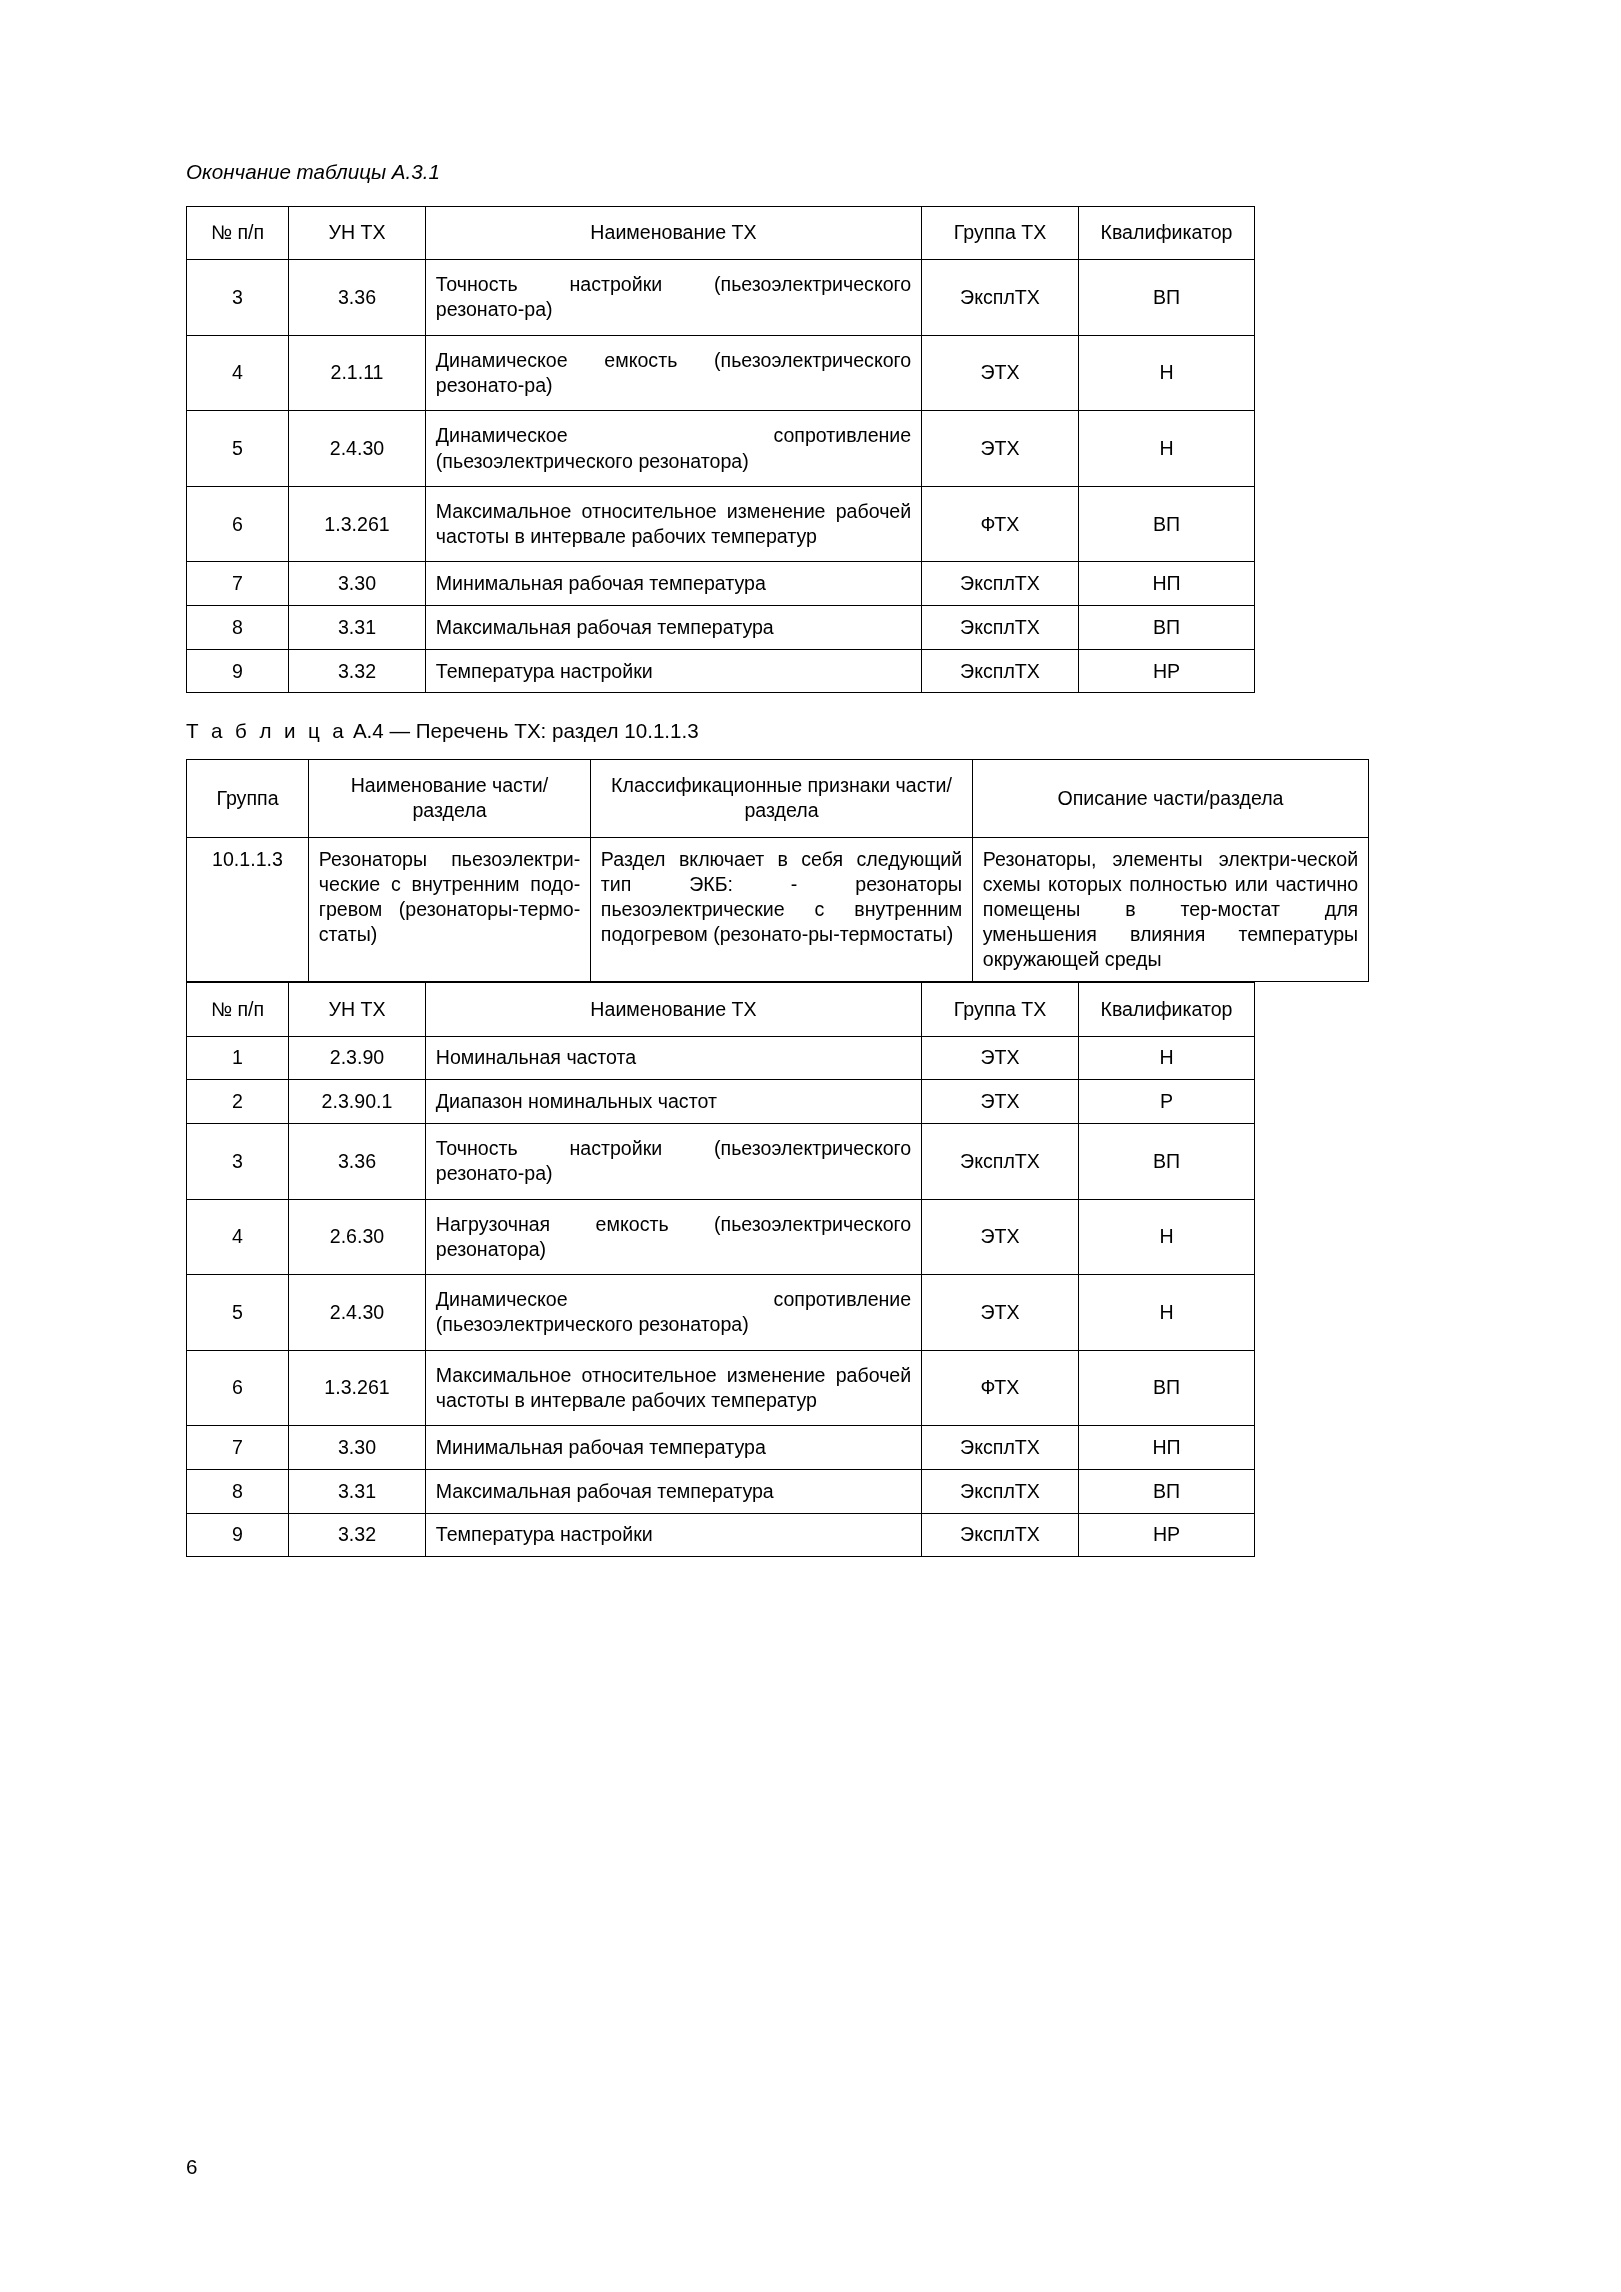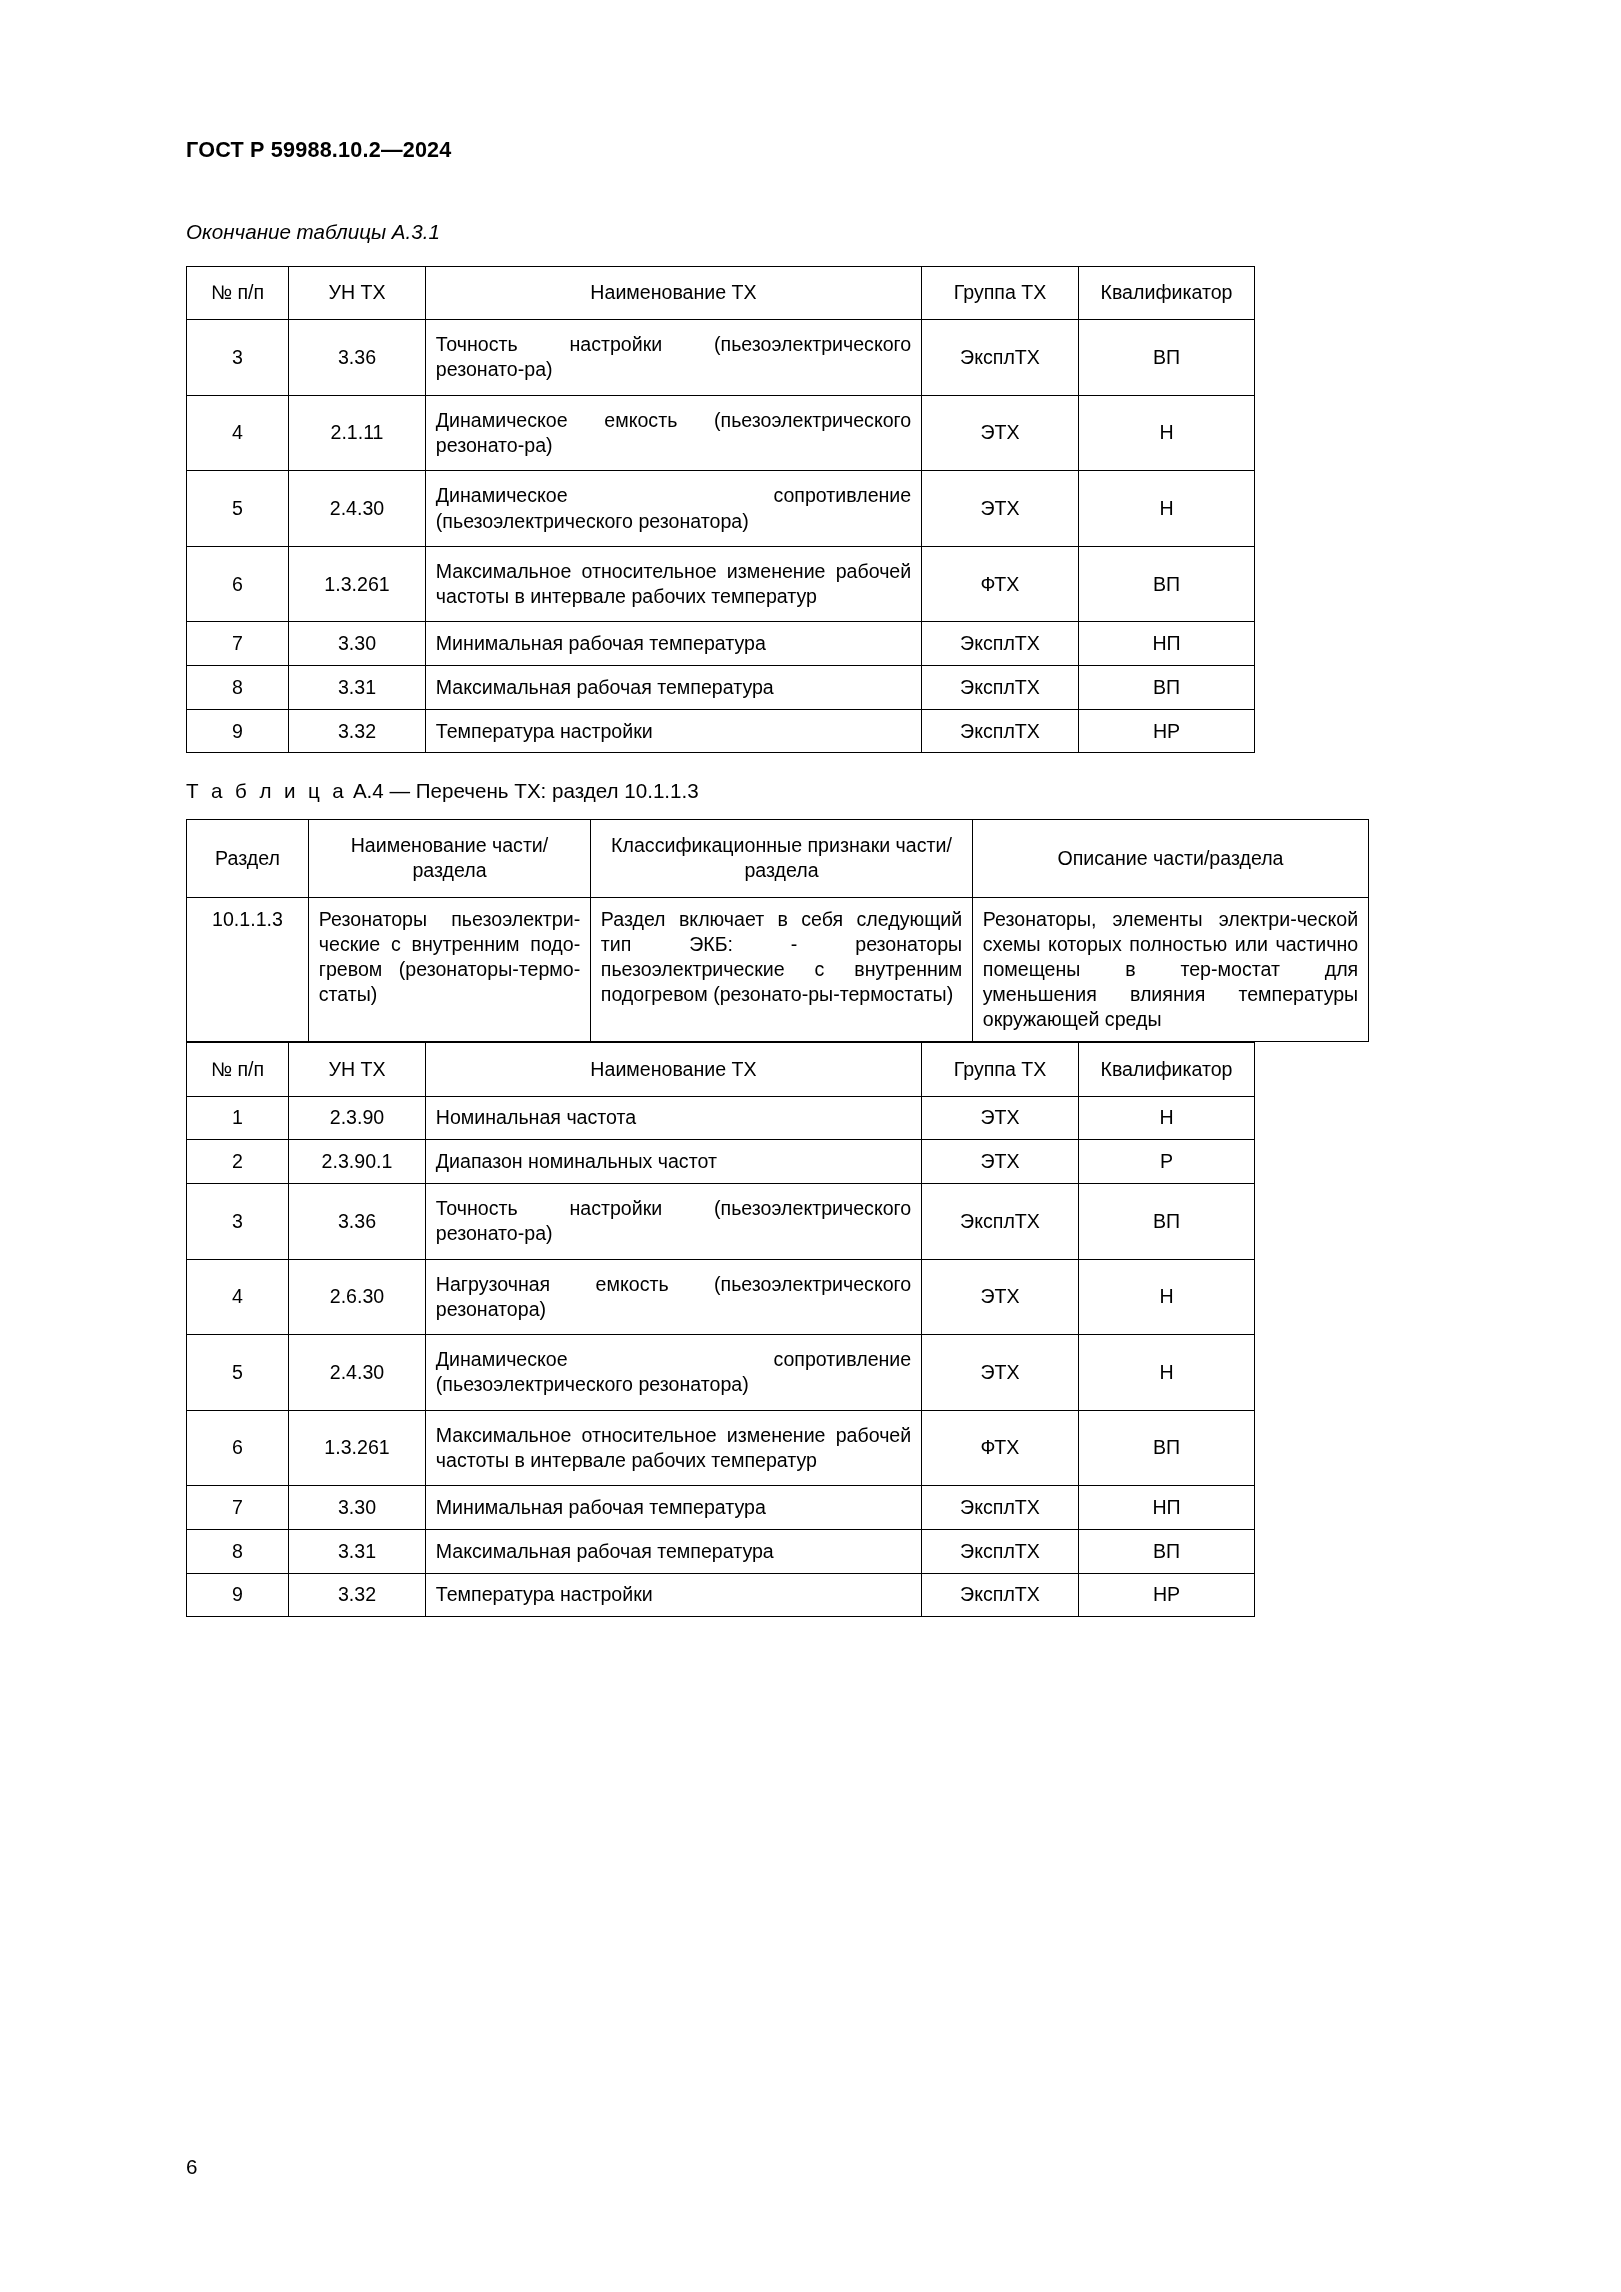--- a/index.html
+++ b/index.html
@@ -87,21 +87,20 @@
     left: 186px;
     bottom: 114px;
     font-size: 20.6px;
   }
 </style>
 </head>
 <body>
 
 <div class="page">
 
-  <div class="doc-header">ГОСТ Р 59988.10.2—2024</div>
 
   <div class="caption-italic">Окончание таблицы А.3.1</div>
 
   <table class="tbl-a31">
     <colgroup>
       <col class="c1">
         <col class="c2">
         <col class="c3">
         <col class="c4">
         <col class="c5">
@@ -175,21 +174,21 @@
 
   <table class="tbl-a4">
     <colgroup>
       <col class="d1">
         <col class="d2">
         <col class="d3">
         <col class="d4">
     </colgroup>
     <thead>
       <tr>
-        <td>Раздел</td>
+        <td>Группа</td>
         <td>Наименование части/раздела</td>
         <td>Классификационные признаки части/раздела</td>
         <td>Описание части/раздела</td>
       </tr>
     </thead>
     <tbody>
       <tr>
         <td class="c" style="vertical-align: top;">10.1.1.3</td>
         <td class="just-top">Резонаторы пьезоэлектри-ческие с внутренним подо-гревом (резонаторы-термо-статы)</td>
         <td class="just-top">Раздел включает в себя следующий тип ЭКБ: - резонаторы пьезоэлектрические с внутренним подогревом (резонато-ры-термостаты)</td>

